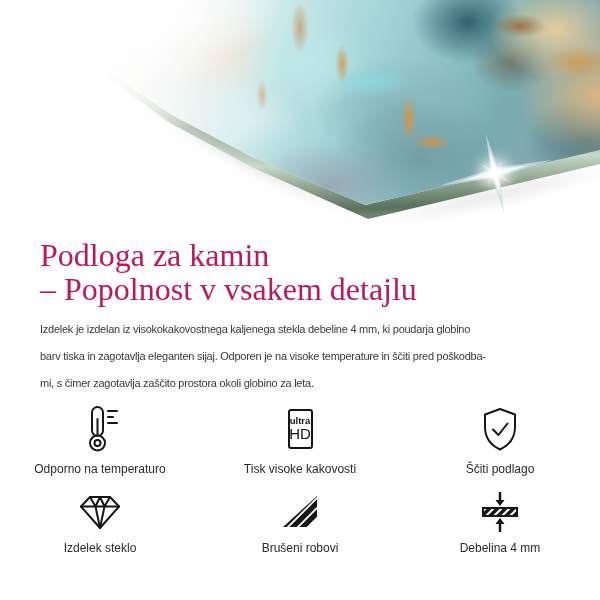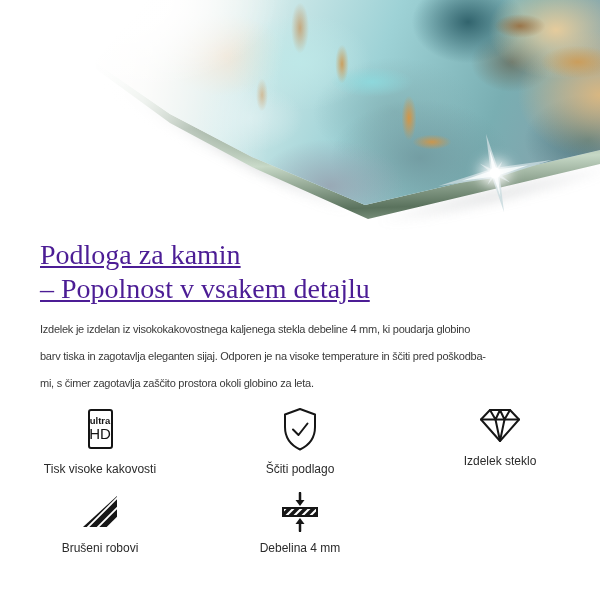--- a/index.html
+++ b/index.html
@@ -53,21 +53,21 @@
     background:
       radial-gradient(240px 130px at 110px 0px, rgba(255,255,255,.95) 25%, rgba(255,255,255,0) 70%),
       linear-gradient(99deg, #ffffff 16%, rgba(255,255,255,.85) 25%, rgba(255,255,255,0) 46%); }
 
   .sparkle { position:absolute; left:430px; top:118px; width:130px; height:110px; }
   .sparkle .glow { position:absolute; left:50px; top:42px; width:30px; height:26px;
     border-radius:50%; background:#ffffff; filter:blur(7px); opacity:.95; }
 
   
   .page-title { margin:8px 40px 0; font-family:"Liberation Serif", serif;
-    font-size:28px; line-height:34px; font-weight:400; color:#4c1d95;text-decoration:underline; }
+    font-size:32px; line-height:34px; font-weight:400; color:#be185d; }
 
   .desc { margin:10px 40px 8px; font-size:11px; line-height:27px;
     letter-spacing:-0.25px; color:#3a3a3a; }
   .desc span { display:block; white-space:nowrap; }
 
   
   .features { display:grid; grid-template-columns:repeat(3,1fr); row-gap:16px; margin-top:4px; }
   .feature { display:flex; flex-direction:column; align-items:center; }
   .icon-box { height:48px; display:flex; align-items:center; justify-content:center; }
   .feature.row2 .icon-box { height:40px; }
@@ -113,20 +113,36 @@
 </h1>
 
 <p class="desc">
   <span>Izdelek je izdelan iz visokokakovostnega kaljenega stekla debeline 4 mm, ki poudarja globino</span>
   <span>barv tiska in zagotavlja eleganten sijaj. Odporen je na visoke temperature in ščiti pred poškodba-</span>
   <span>mi, s čimer zagotavlja zaščito prostora okoli globino za leta.</span>
 </p>
 
 <div class="features">
 
+  <div class="feature">
+    <div class="icon-box">
+      <svg width="40" height="48" viewBox="0 0 40 48">
+        <g class="stroke">
+          <rect x="12" y="2" width="11" height="29" rx="5.5"></rect>
+          <circle cx="17.5" cy="38" r="7.5" fill="#ffffff"></circle>
+          <line x1="17.5" y1="14" x2="17.5" y2="31"></line>
+          <circle cx="17.5" cy="38" r="3"></circle>
+          <line x1="28" y1="6" x2="37" y2="6"></line>
+          <line x1="28" y1="12" x2="33" y2="12"></line>
+          <line x1="28" y1="18" x2="37" y2="18"></line>
+        </g>
+      </svg>
+    </div>
+    <div class="feature-label">Odporno na temperaturo</div>
+  </div>
 
   <div class="feature">
     <div class="icon-box">
       <div class="uhd-box">
         <div class="uhd-top">ultra</div>
         <div class="uhd-bottom">HD</div>
       </div>
     </div>
     <div class="feature-label">Tisk visoke kakovosti</div>
   </div>

